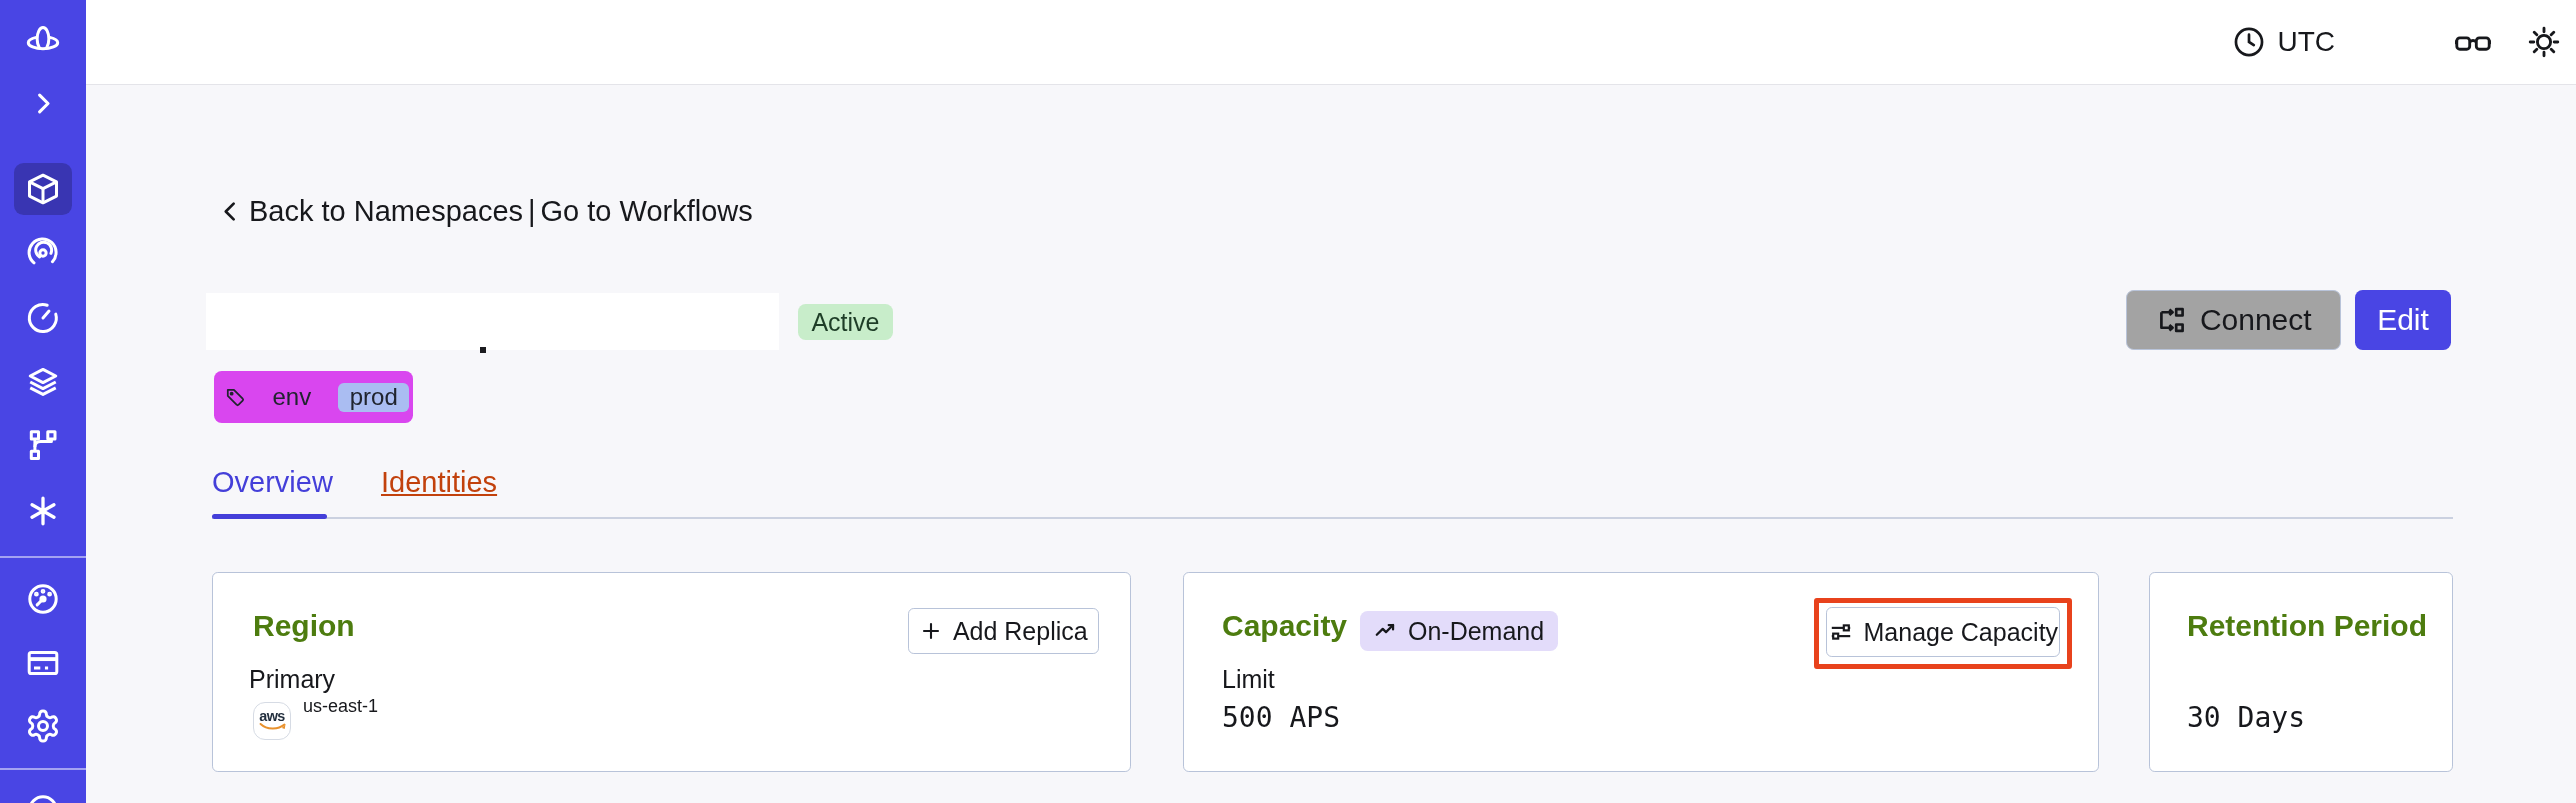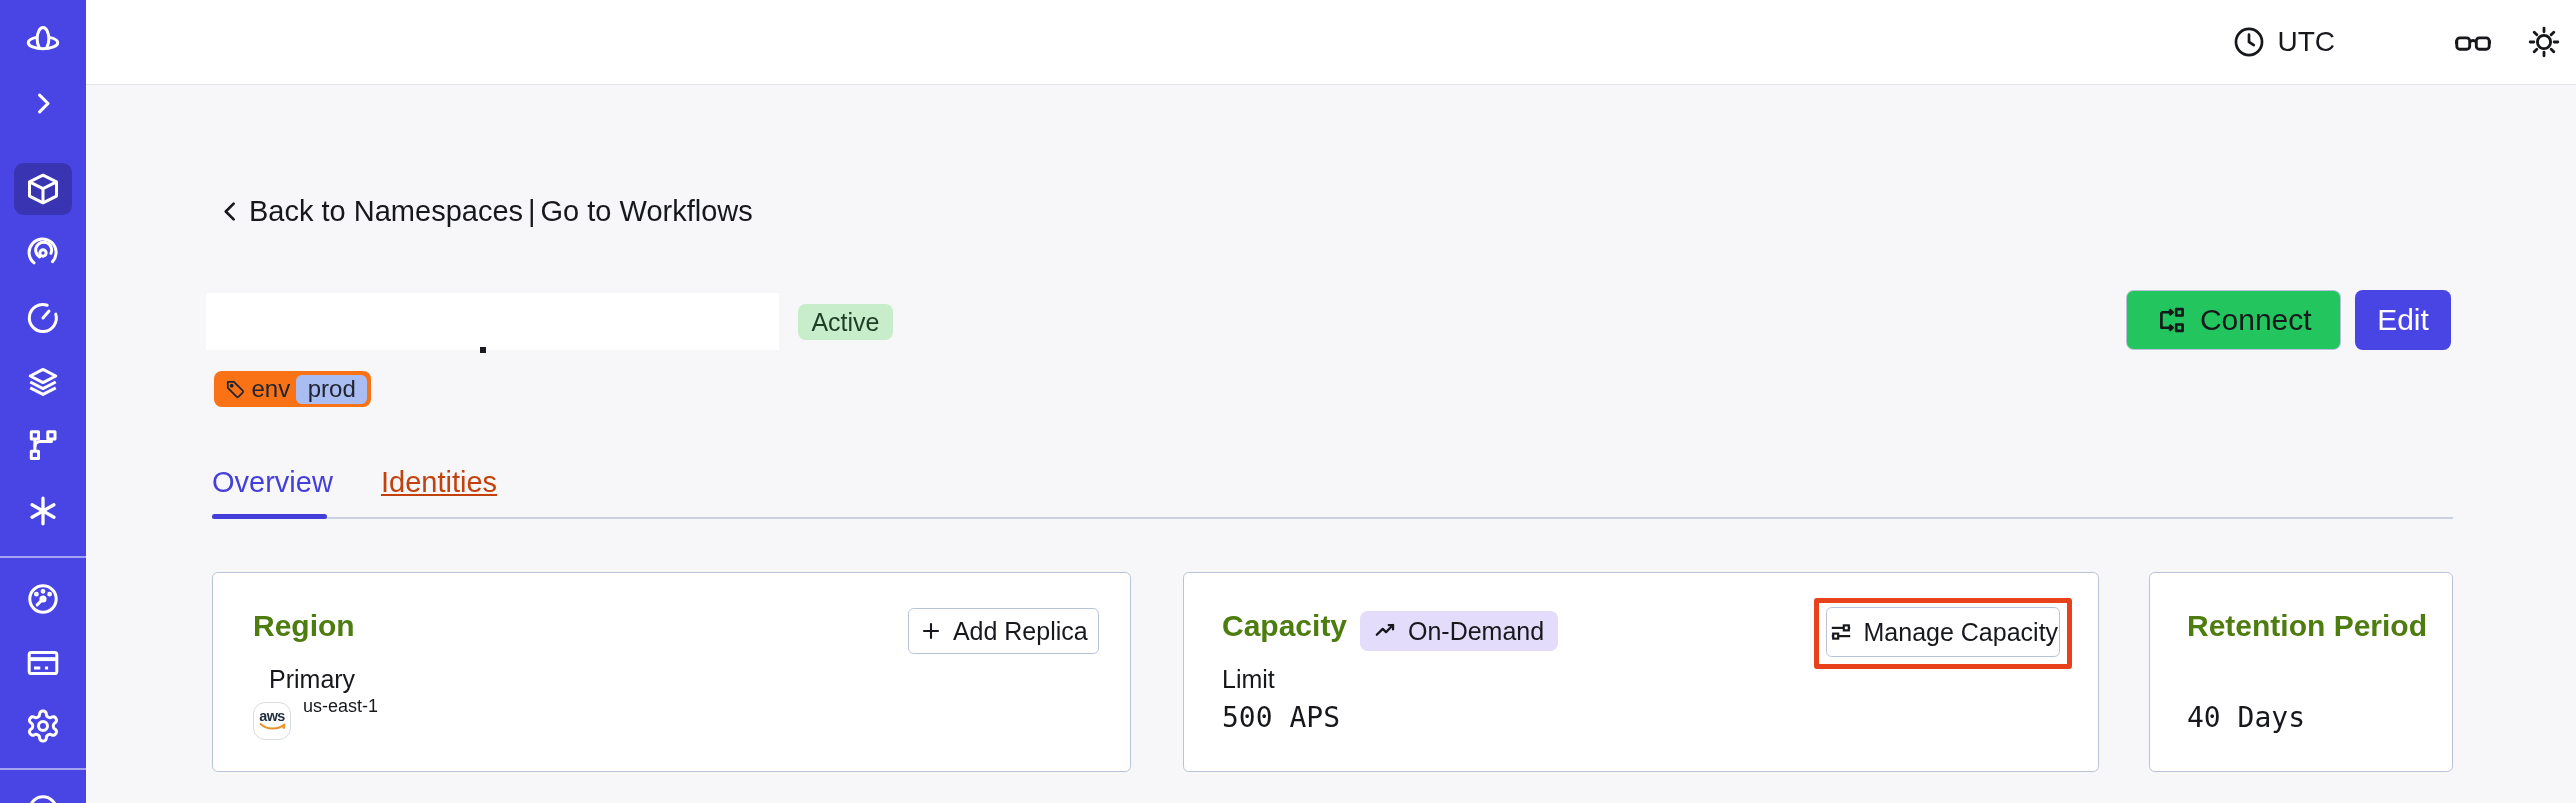--- a/index.html
+++ b/index.html
@@ -29,27 +29,27 @@
   .crumb-link{cursor:pointer;}
   .crumb-sep{font-weight:400;color:#17181C;}
 
   
   .redaction{left:206px;top:293px;width:573px;height:57px;background:#FFFFFF;}
   .redaction-dot{left:480px;top:347px;width:5.8px;height:5.8px;background:#1B1B1F;}
   .status-badge{left:798px;top:304px;height:36px;display:flex;align-items:center;padding:0 13.4px;
     background:#C8EDCA;border-radius:7.7px;font-size:25px;font-weight:500;color:#1E3D27;}
 
   
-  .tag-pill{left:214px;top:371px;height:36px;display:flex;align-items:center;gap:6px;
-    background:#f97316;border-radius:7.7px;padding:0 3.8px 0 10.5px;color:#20242E;}
+  .tag-pill{left:214px;top:371px;height:52px;display:flex;align-items:center;gap:27px;
+    background:#d946ef;border-radius:7.7px;padding:0 3.8px 0 10.5px;color:#20242E;}
   .tag-key{font-size:24px;}
   .tag-value{height:29px;display:flex;align-items:center;padding:0 11.5px;background:#AABDF2;border-radius:5.8px;font-size:24px;}
 
   
-  .btn{box-sizing:border-box;display:flex;align-items:center;justify-content:center;cursor:pointer;background:#22c55e;
+  .btn{box-sizing:border-box;display:flex;align-items:center;justify-content:center;cursor:pointer;background:#a3a3a3;
     border:1.4px solid #B8C3D9;border-radius:7.7px;color:#17181C;}
   .btn-connect{left:2126px;top:290px;width:215px;height:60px;gap:12.5px;font-size:30px;}
   .btn-edit{left:2355px;top:290px;width:96px;height:60px;background:#4945E4;border:none;color:#FFFFFF;font-size:30px;border-radius:7.7px;}
 
   
   .tab{position:absolute;top:466px;font-size:29px;cursor:pointer;}
   .tab-active{color:#443FD9;font-weight:500;}
   .tab-inactive{color:#c2410c;font-weight:400;text-decoration:underline;}
   .tabs-hairline{left:212px;top:517px;width:2241px;height:1.9px;background:#CBD1E0;}
   .tab-underline{left:212px;top:514px;width:115px;height:4.8px;background:#443FD9;border-radius:2.9px;z-index:2;}
@@ -235,21 +235,21 @@
   <section class="abs card" style="left:212px;top:572px;width:919px;height:200px">
     <h2 class="card-title" style="left:40px;top:35px;margin:0">Region</h2>
     <div class="small-btn" style="left:695px;top:35px;width:191px;height:46px">
       <span>
         <svg width="24" height="24" viewBox="0 0 24 24" fill="none" stroke="#17181C" stroke-width="2.1" stroke-linecap="round">
           <path d="M12 5 V19 M5 12 H19"></path>
         </svg>
       </span>
       <span>Add Replica</span>
     </div>
-    <div class="card-label" style="left:56px;top:92px">Primary</div>
+    <div class="card-label" style="left:36px;top:92px">Primary</div>
     <div class="aws-chip" style="left:40px;top:129px">
       <span class="aws-text">aws</span>
       <svg width="27" height="8.6" viewBox="0 0 28 9">
         <path d="M1.5 1 C8 7.2 20 7.2 26.5 1.6" fill="none" stroke="#E8912D" stroke-width="2" stroke-linecap="round"></path>
         <path d="M23.8 5.2 L27.6 1.2 L26.8 6.2 Z" fill="#E8912D"></path>
       </svg>
     </div>
     <div class="card-label" style="left:90px;top:119px;font-size:18px">us-east-1</div>
   </section>
 
@@ -275,17 +275,17 @@
         </svg>
       </span>
       <span>Manage Capacity</span>
     </div>
     <div class="card-label" style="left:38px;top:92px">Limit</div>
     <div class="card-value-mono" style="left:38px;top:128px">500 APS</div>
   </section>
 
   <section class="abs card" style="left:2149px;top:572px;width:304px;height:200px">
     <h2 class="card-title" style="left:37px;top:35px;margin:0">Retention Period</h2>
-    <div class="card-value-mono" style="left:37px;top:128px">40 Days</div>
+    <div class="card-value-mono" style="left:37px;top:128px">30 Days</div>
   </section>
 
 </div>
 
 
 </body></html>

